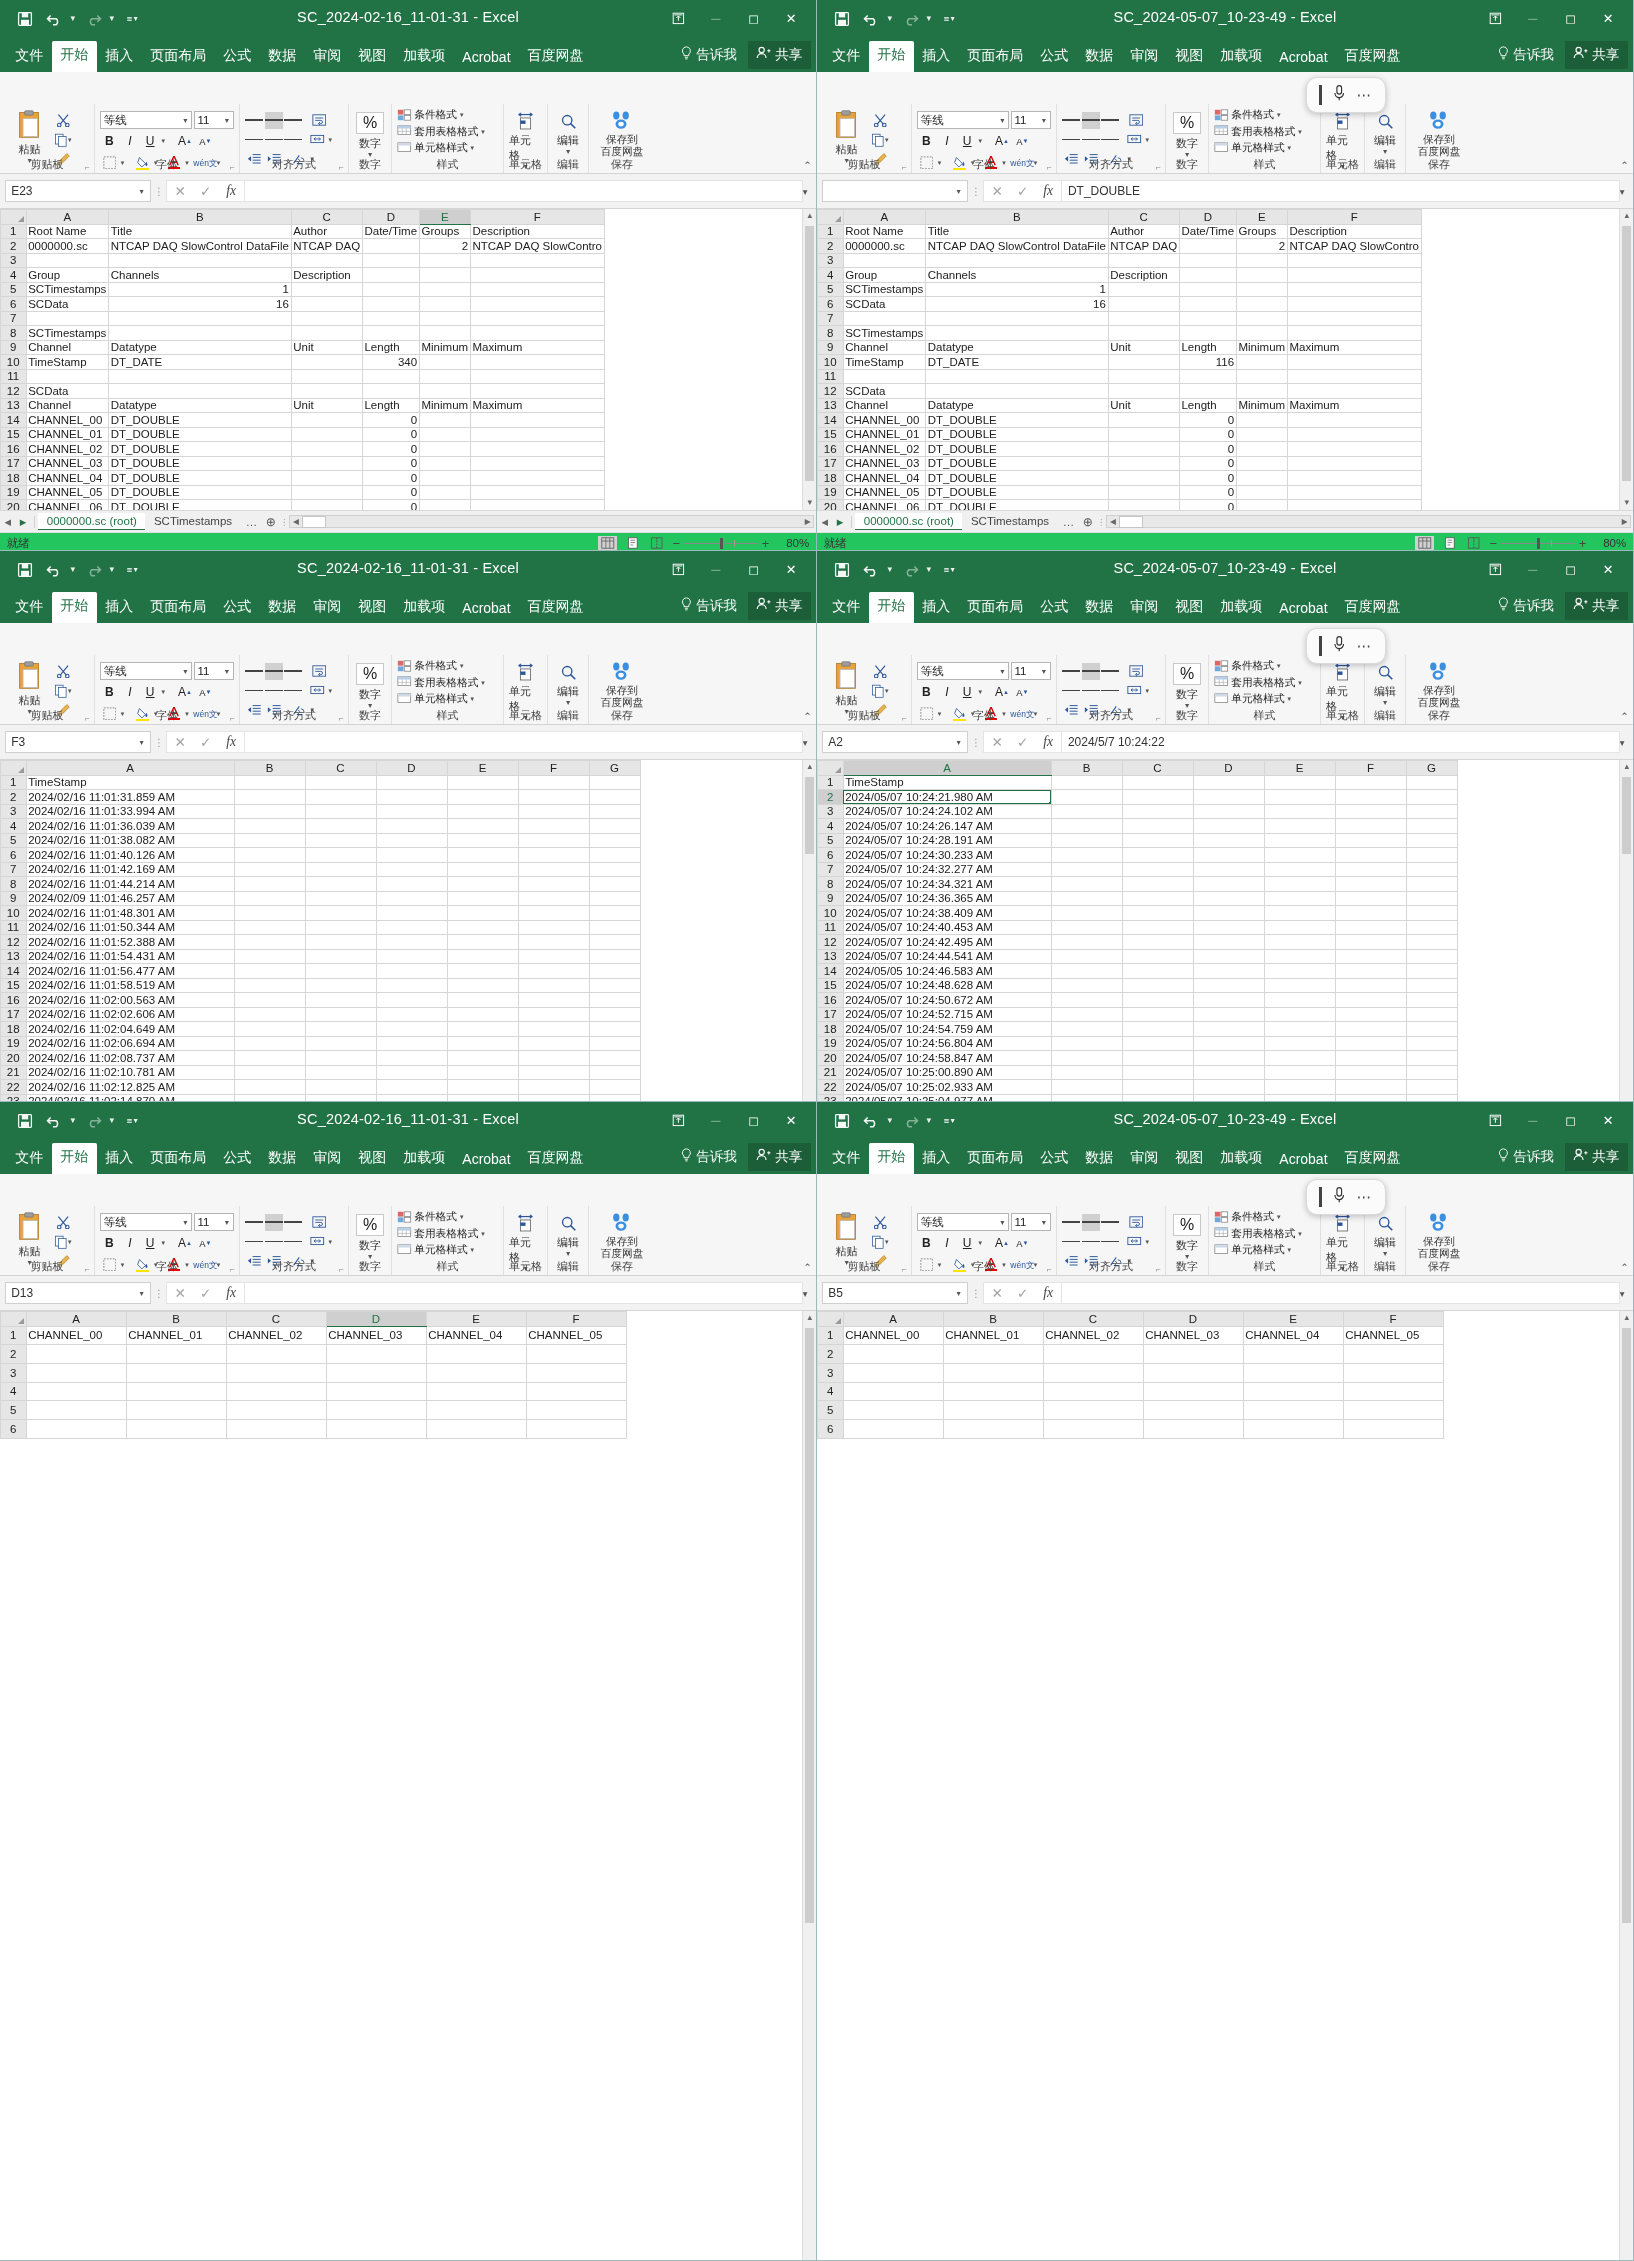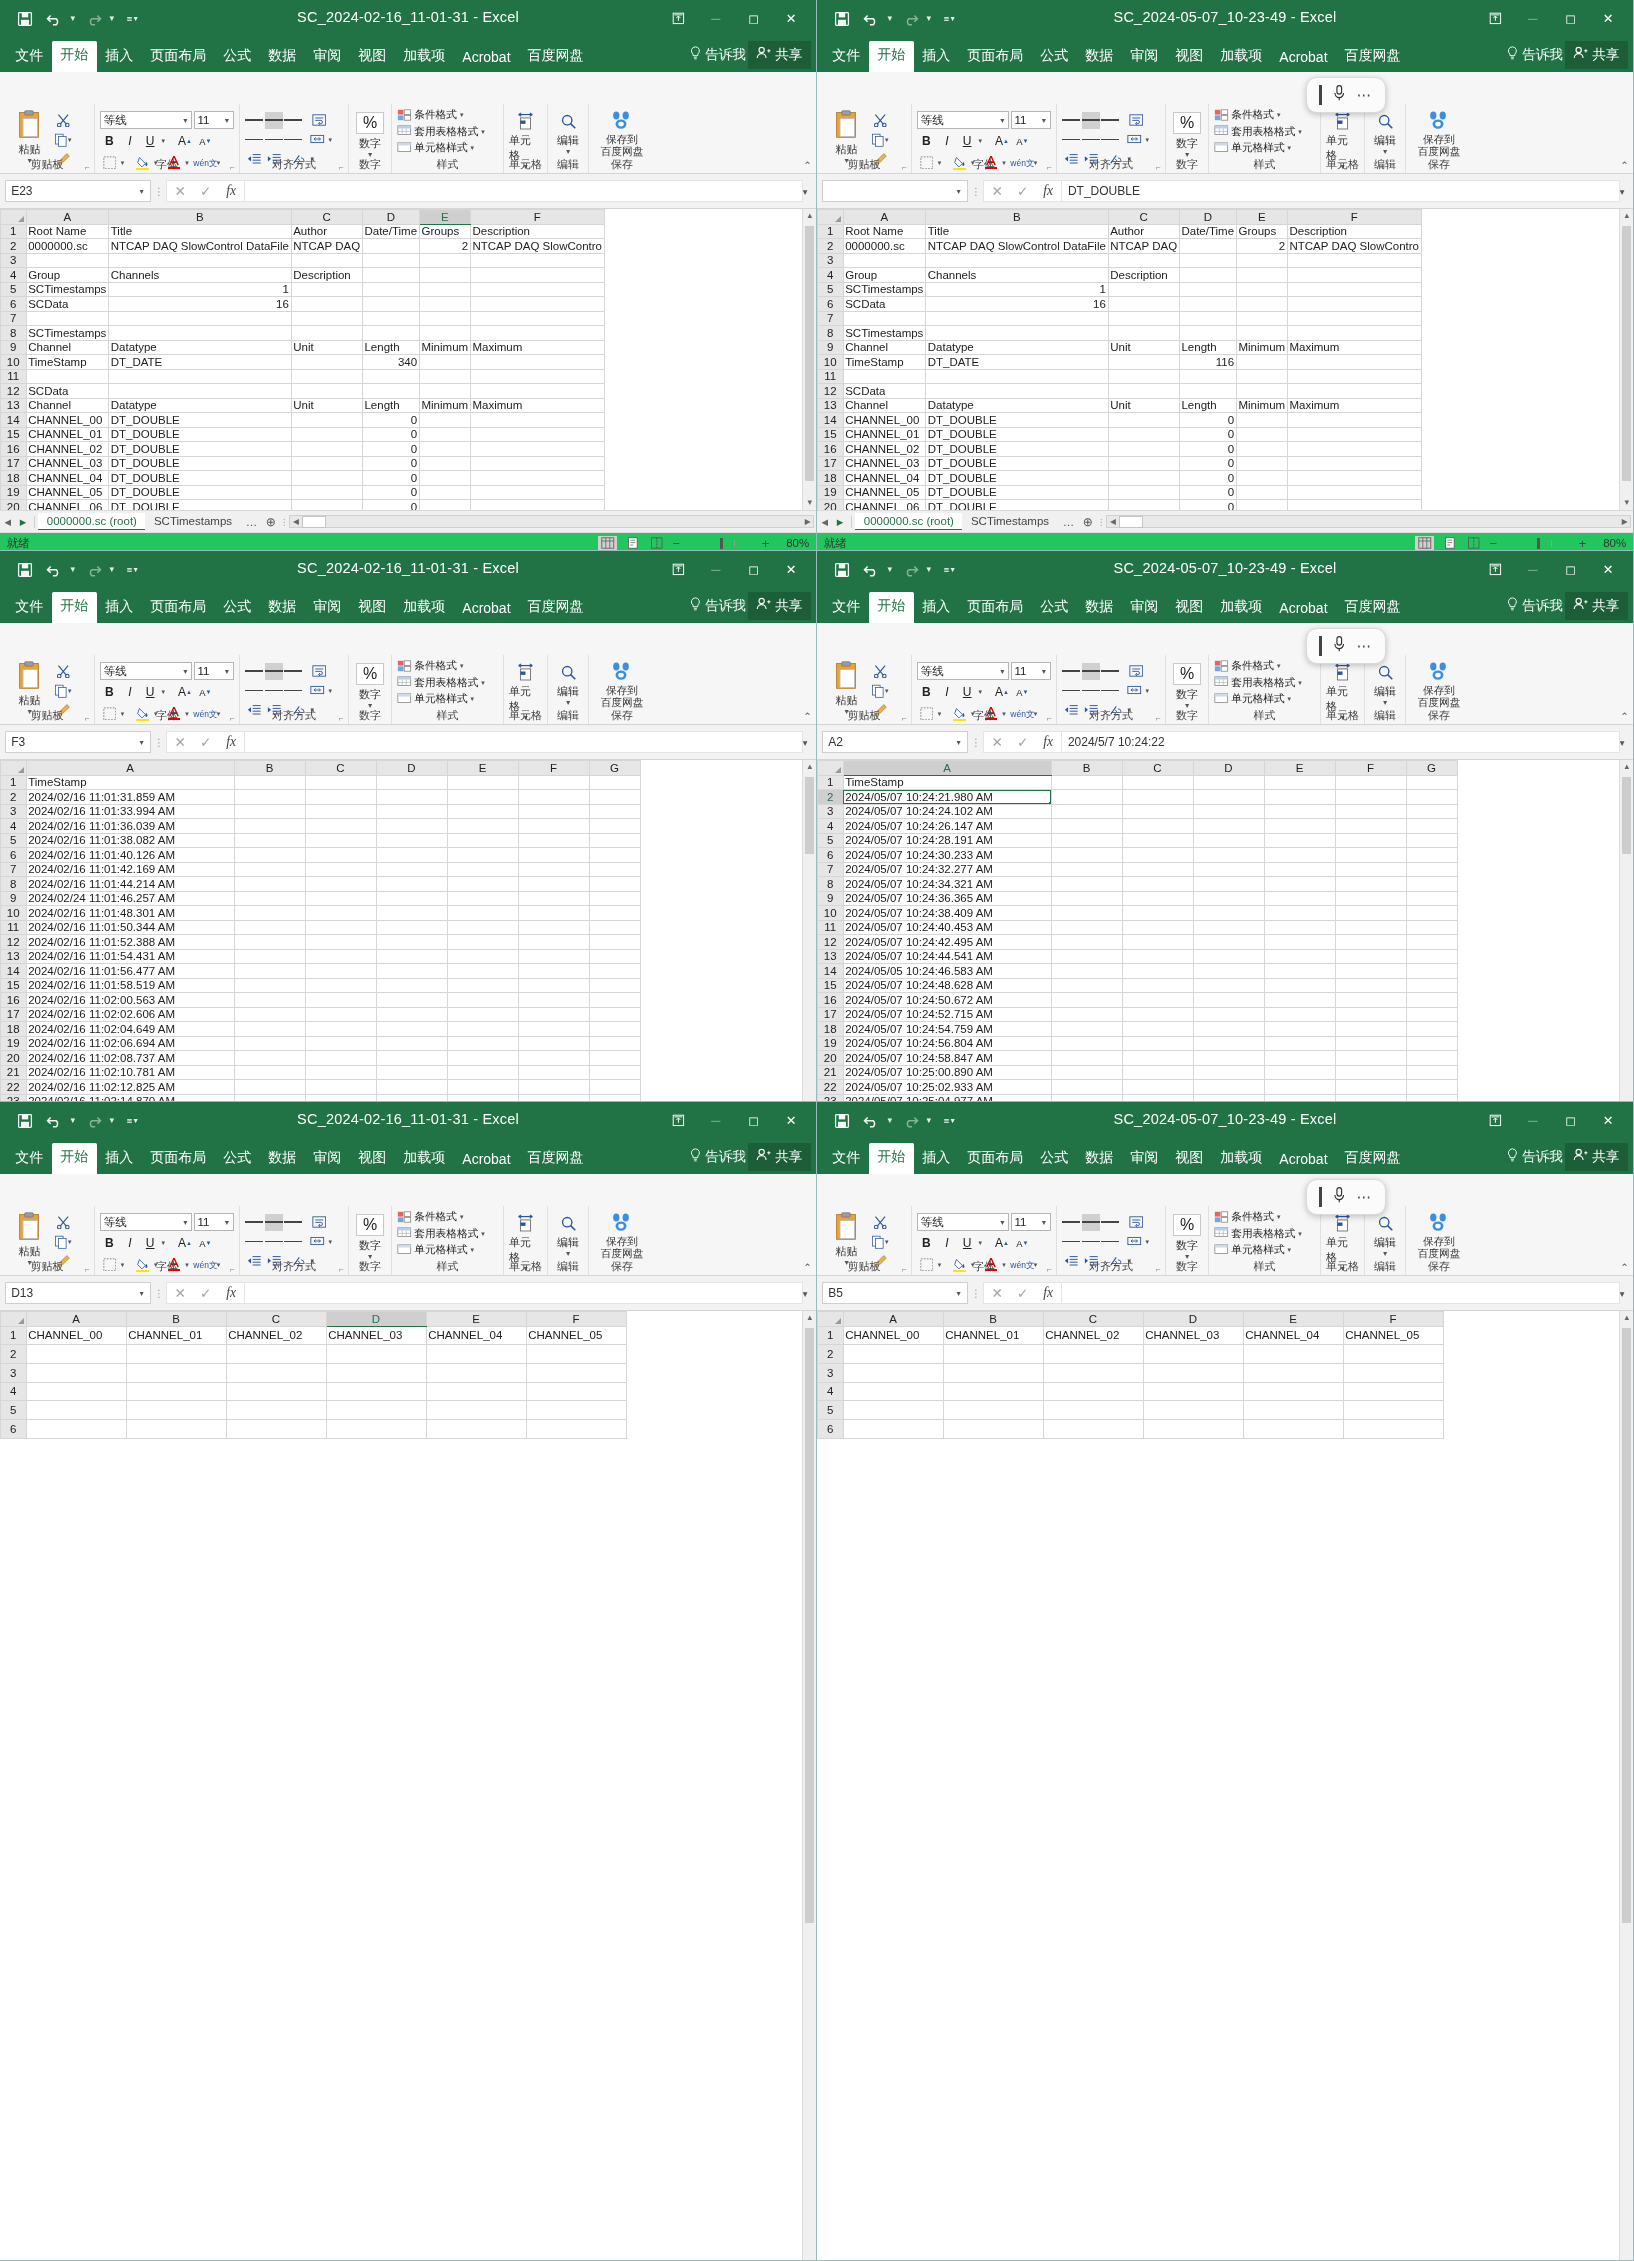--- a/index.html
+++ b/index.html
@@ -21,21 +21,21 @@
   .tb-caret { font-size:7.7px; margin-left:-2.6px; opacity:.9; }
   .tb-title { position:absolute; left:0; right:0; top:9.4px; text-align:center; font-size:14.5px; letter-spacing:0.2px; }
   .tb-right { position:absolute; right:6.8px; top:5.1px; display:flex; align-items:center; gap:1.7px; }
   .tb-ctl { width:36px; height:27px; display:flex; align-items:center; justify-content:center; font-size:12.8px; color:#fff; }
   .tb-ctl.dim { opacity:.45; }
 
   
   .ribtabs { height:32px; background:#217346; position:relative; display:flex; align-items:flex-end; padding-left:6.8px; }
   .ribtab { color:#fff; font-size:14px; padding:5.1px 8.5px 6.8px 8.5px; white-space:nowrap; }
   .ribtab.active { background:#fff; color:#217346; border-radius:1.7px 1.7px 0 0; padding-bottom:7.7px; }
-  .rt-right { position:absolute; right:5.1px; bottom:3.4px; display:flex; align-items:center; gap:2px;justify-content:flex-end; }
+  .rt-right { position:absolute; right:5.1px; bottom:3.4px; display:flex; align-items:center; gap:11px;justify-content:flex-end; }
   .rt-tell { color:#fff; font-size:13.6px; display:flex; align-items:center; gap:3.4px; opacity:.95; }
   .rt-share { color:#fff; font-size:13.6px; display:flex; align-items:center; gap:4.3px; background:#1b5e38; padding:4.3px 8.5px 5.1px; }
 
   
   .ribbon { height:102px; background:#f6f6f6; border-bottom:0.9px solid #d4d4d4; display:flex; position:relative; }
   .rgroup { position:relative; border-right:0.9px solid #e0e0e0; padding:3.4px 5.1px 0; display:flex; flex-direction:column;margin-top:32px; }
   .rgl { position:absolute; bottom:0.9px; left:0; right:0; text-align:center; font-size:11px; color:#444; }
   .rgl .dlg { position:absolute; right:4.3px; bottom:0px; font-size:8.5px; color:#888; }
   .rgbody { flex:1; display:flex; align-items:flex-start; }
 
@@ -1812,21 +1812,21 @@
               <td class="">2024/02/16 11:01:44.214 AM</td>
               <td class=""></td>
               <td class=""></td>
               <td class=""></td>
               <td class=""></td>
               <td class=""></td>
               <td class=""></td>
             </tr>
             <tr style="height:14.5px">
               <td class="rowh ">9</td>
-              <td class="">2024/02/24 11:01:46.257 AM</td>
+              <td class="">2024/02/09 11:01:46.257 AM</td>
               <td class=""></td>
               <td class=""></td>
               <td class=""></td>
               <td class=""></td>
               <td class=""></td>
               <td class=""></td>
             </tr>
             <tr style="height:14.5px">
               <td class="rowh ">10</td>
               <td class="">2024/02/16 11:01:48.301 AM</td>

